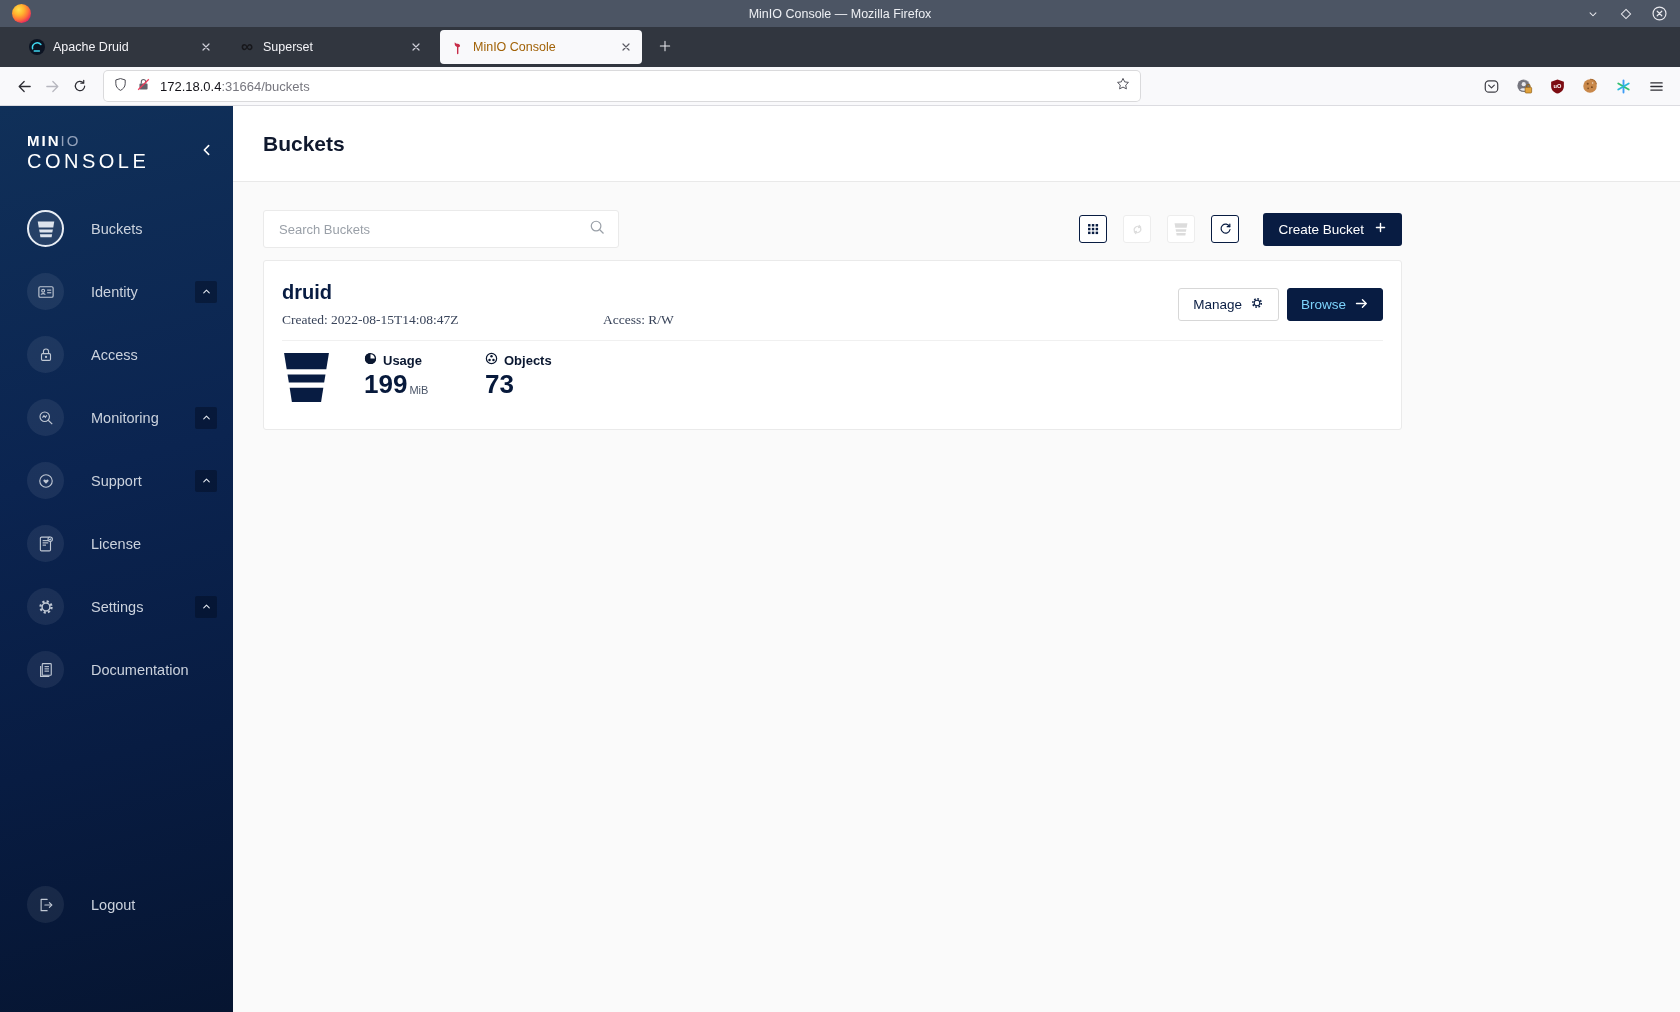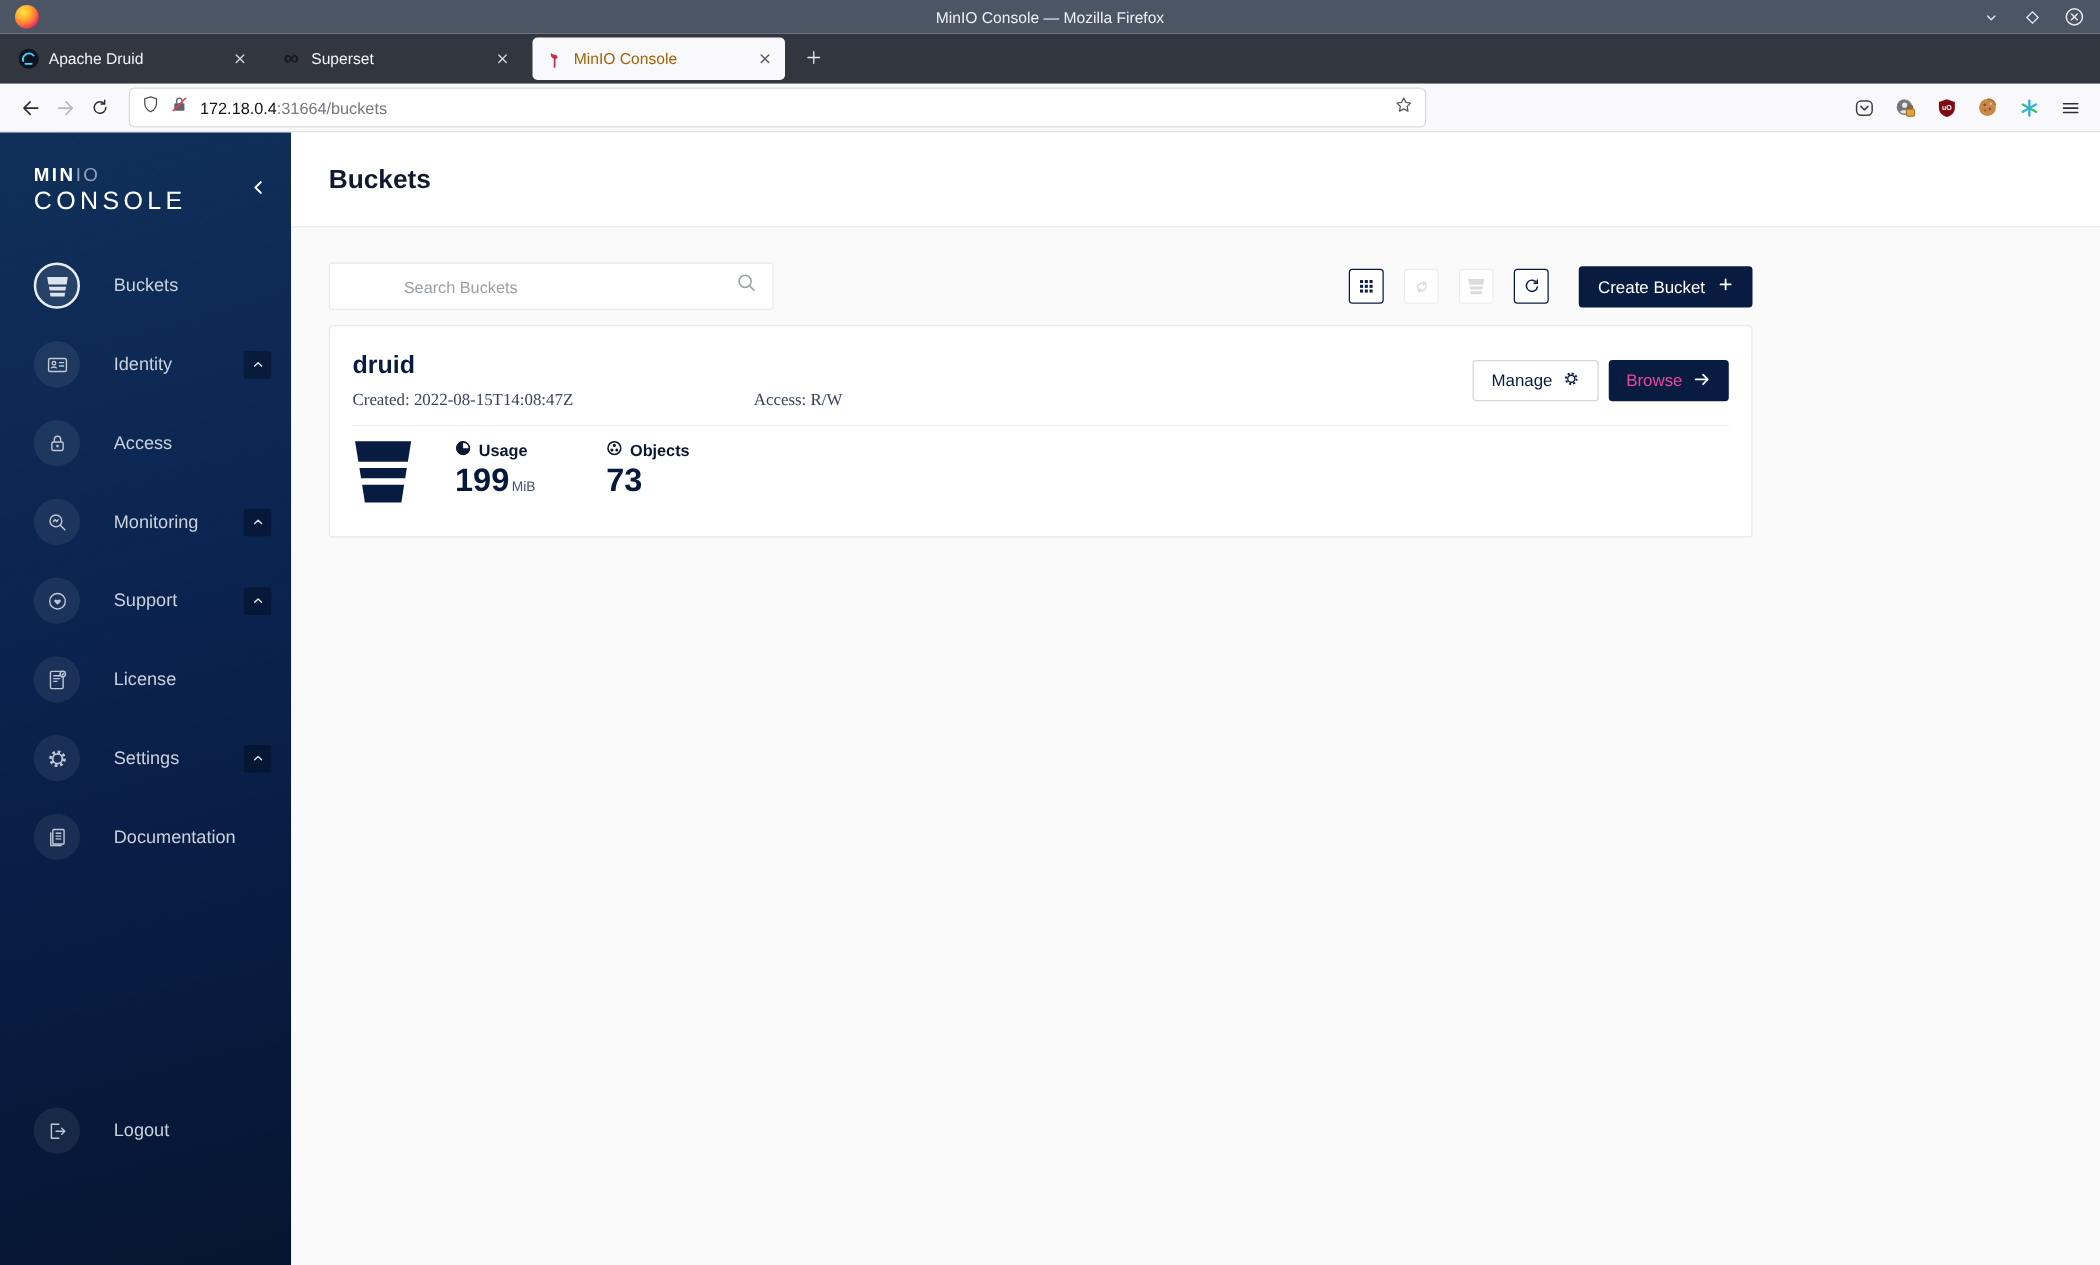--- a/index.html
+++ b/index.html
@@ -7,21 +7,21 @@
   body { font-family:"Liberation Sans", sans-serif; background:#fff; position:relative; }
 
   
   .titlebar { height:27px; background:#4c5564; display:flex; align-items:center; padding:0 12px; position:relative; }
   .ff-logo { width:19px; height:19px; border-radius:50%;
     background:radial-gradient(circle at 35% 30%, #ffe14d 0%, #ffb42e 30%, #ff7139 55%, #e3245f 78%, #9a1c74 100%); }
   .titlebar-title { position:absolute; left:0; right:0; text-align:center; color:#eef0f4; font-size:12.5px; pointer-events:none; }
   .win-controls { margin-left:auto; display:flex; align-items:center; gap:15px; z-index:2; }
   .win-btn { display:flex; align-items:center; justify-content:center; width:18px; height:18px; }
 
-  .tabbar { height:40px; background:#31363f; display:flex; align-items:flex-end; padding-left:2px; }
+  .tabbar { height:40px; background:#31363f; display:flex; align-items:flex-end; padding-left:16px; }
   .tab { width:202px; height:34px; margin:0 4px 3px 4px; border-radius:4px; display:flex; align-items:center;
          padding:0 6px 0 9px; color:#f3f3f7; font-size:12.5px; cursor:default; }
   .tab.active { background:#f9f9fb; color:#a16207; }
   .tab-favicon { width:16px; height:16px; flex-shrink:0; display:flex; align-items:center; justify-content:center; }
   .favicon-druid { border-radius:50%; background:#0c1322; }
   .favicon-superset { font-size:17px; font-weight:bold; color:#17171b; line-height:16px; }
   .tab-label { flex:1; margin-left:8px; white-space:nowrap; overflow:hidden; }
   .tab-close { width:20px; height:20px; border-radius:3px; display:flex; align-items:center; justify-content:center; }
   .newtab-btn { width:30px; height:30px; margin-bottom:6px; margin-left:4px; display:flex; align-items:center; justify-content:center; }
 
@@ -58,21 +58,21 @@
   .main { flex:1; display:flex; flex-direction:column; background:#fafafa; min-width:0; }
   .page-header { height:76px; background:#fff; border-bottom:1px solid #e9e9e9; display:flex; align-items:center;
                  padding-left:30px; flex-shrink:0; }
   .page-title { font-size:21px; font-weight:bold; color:#10192e; }
   .content { padding:28px 0 0 30px; }
   .container { width:1139px; }
   .actions-row { display:flex; align-items:center; justify-content:space-between; }
   .search-box { width:356px; height:38px; background:#fff; border:1px solid #eaeaea; border-radius:3px;
                 display:flex; align-items:center; padding:0 12px 0 15px; }
   .search-input { border:none; outline:none; flex:1; font-size:13px; color:#333; background:transparent;
-                  font-family:"Liberation Sans", sans-serif;margin-left:44px; }
+                  font-family:"Liberation Sans", sans-serif; }
   .search-input::placeholder { color:#9aa0a8; }
   .btn-row { display:flex; align-items:center; gap:16px; }
   .icon-btn { width:28px; height:28px; border-radius:3px; background:#fff; display:flex; align-items:center;
               justify-content:center; cursor:pointer; }
   .icon-btn.enabled { border:1px solid #081c42; color:#081c42; }
   .icon-btn.disabled { border:1px solid #ededed; color:#dcdcdc; cursor:default; }
   .create-btn { height:33px; margin-left:8px; background:#081c42; color:#fff; border:none; border-radius:3px;
                 font-size:13.5px; display:flex; align-items:center; gap:10px; padding:0 15px; cursor:pointer;
                 font-family:"Liberation Sans", sans-serif; }
 
@@ -87,21 +87,21 @@
   .metric { margin-left:33px; width:88px; }
   .metric-label { display:flex; align-items:center; gap:6px; font-size:13px; font-weight:bold; color:#0a1730; }
   .metric-value { font-size:26px; font-weight:bold; color:#07193b; margin-top:3px; line-height:1;
                   display:flex; align-items:flex-end; }
   .metric-unit { font-size:11px; font-weight:normal; color:#4a5568; margin-left:2px; margin-bottom:1px; }
   .card-btns { position:absolute; top:27px; right:18px; display:flex; gap:8px; }
   .manage-btn { height:33px; padding:0 14px; background:#fff; border:1px solid #d7d7d7; border-radius:3px;
                 color:#081c42; font-size:13.5px; display:flex; align-items:center; gap:8px; cursor:pointer;
                 font-family:"Liberation Sans", sans-serif; }
   .browse-btn { height:33px; padding:0 13px; background:#081c42; border:1px solid #081c42; border-radius:3px;
-                color:#ec4899; font-size:13.5px; display:flex; align-items:center; gap:8px; cursor:pointer;
+                color:#7dd3fc; font-size:13.5px; display:flex; align-items:center; gap:8px; cursor:pointer;
                 font-family:"Liberation Sans", sans-serif; }
 </style>
 </head>
 <body>
 
 <div class="titlebar">
   <span class="ff-logo"></span>
   <div class="titlebar-title">MinIO Console — Mozilla Firefox</div>
   <div class="win-controls">
     <span class="win-btn">

